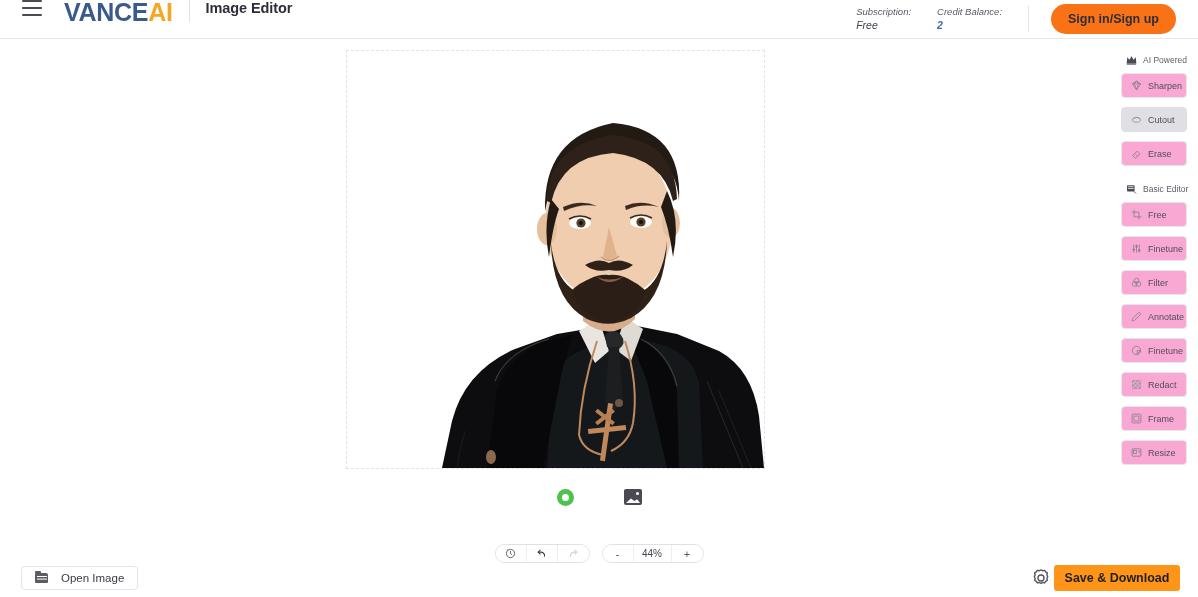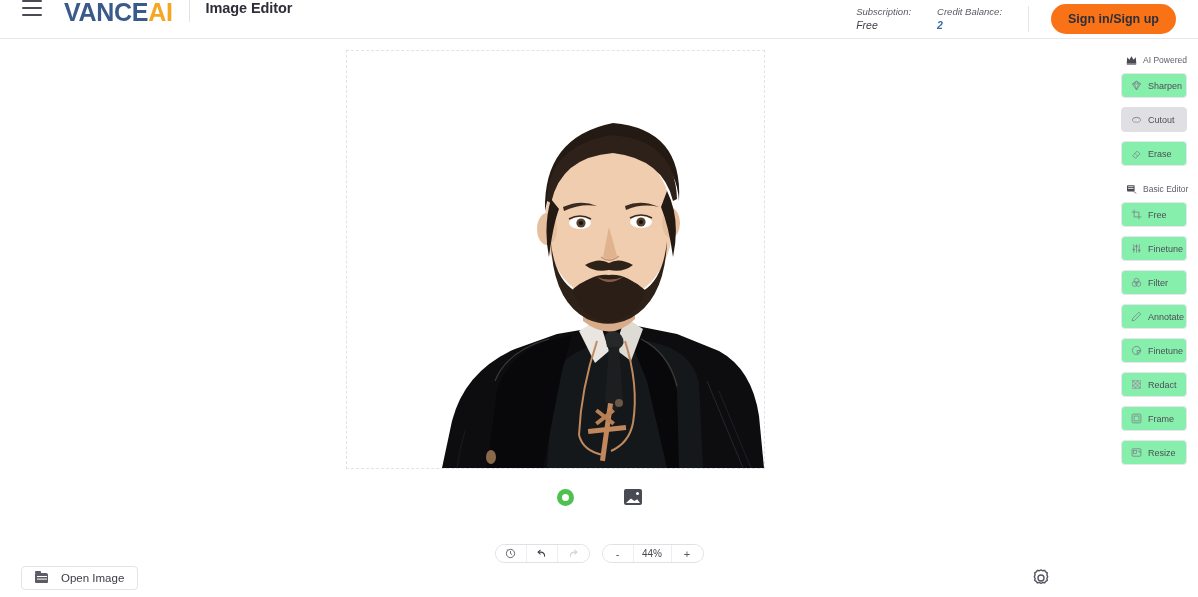--- a/index.html
+++ b/index.html
@@ -91,21 +91,21 @@
     font-family:"Liberation Sans", sans-serif;
   }
 
   
   .tools { position:absolute; right:0; top:50px; width:88px; }
   .tool-head { display:flex; align-items:center; gap:6px; height:20px; padding-left:16px; margin-bottom:3px; }
   .tool-head .lbl { font-size:8.5px; color:#5e5e68; }
   .tool-head.second { margin-top:13px; }
   .tool-btn {
     width:66px; height:25px; margin:0 auto 9px auto;
-    border:1px solid #e6e6ec; border-radius:4px; background:#86efac;
+    border:1px solid #e6e6ec; border-radius:4px; background:#f9a8d4;
     display:flex; align-items:center; gap:6px; padding-left:9px;
     font-size:9px; color:#4e4e58; cursor:pointer;
   }
   .tool-btn.active { background:#e0e0e4; border-color:#e0e0e4; }
   .tool-btn svg, .tool-head svg { flex:none; }
 
   .crown { width:11px; height:10px; }
   .ico { width:11px; height:11px; }
 </style>
 </head>
@@ -265,20 +265,21 @@
     <span>Open Image</span>
   </div>
 
   <div class="gear-btn">
     <svg viewBox="0 0 24 24" width="22" height="22">
       <path d="M12 3.2 l2.0 0.9 2.0 -0.5 1.1 1.8 1.8 1.1 -0.5 2.0 0.9 2.0 -0.9 2.0 0.5 2.0 -1.8 1.1 -1.1 1.8 -2.0 -0.5 -2.0 0.9 -2.0 -0.9 -2.0 0.5 -1.1 -1.8 -1.8 -1.1 0.5 -2.0 -0.9 -2.0 0.9 -2.0 -0.5 -2.0 1.8 -1.1 1.1 -1.8 2.0 0.5 Z" fill="none" stroke="#55555f" stroke-width="1.5" stroke-linejoin="round"></path>
       <circle cx="12" cy="12" r="3.3" fill="none" stroke="#55555f" stroke-width="1.5"></circle>
     </svg>
   </div>
 
+  <button class="save-dl">Save &amp; Download</button>
 
   <div class="tools">
 
     <div class="tool-head">
       <svg class="crown" viewBox="0 0 16 14">
         <path d="M1 12 L1.8 3 L5 6.5 L8 1.5 L11 6.5 L14.2 3 L15 12 Z" fill="#4a4a52"></path>
         <rect x="1.2" y="12.2" width="13.6" height="1.5" fill="#4a4a52"></rect>
       </svg>
       <span class="lbl">AI Powered</span>
     </div>

